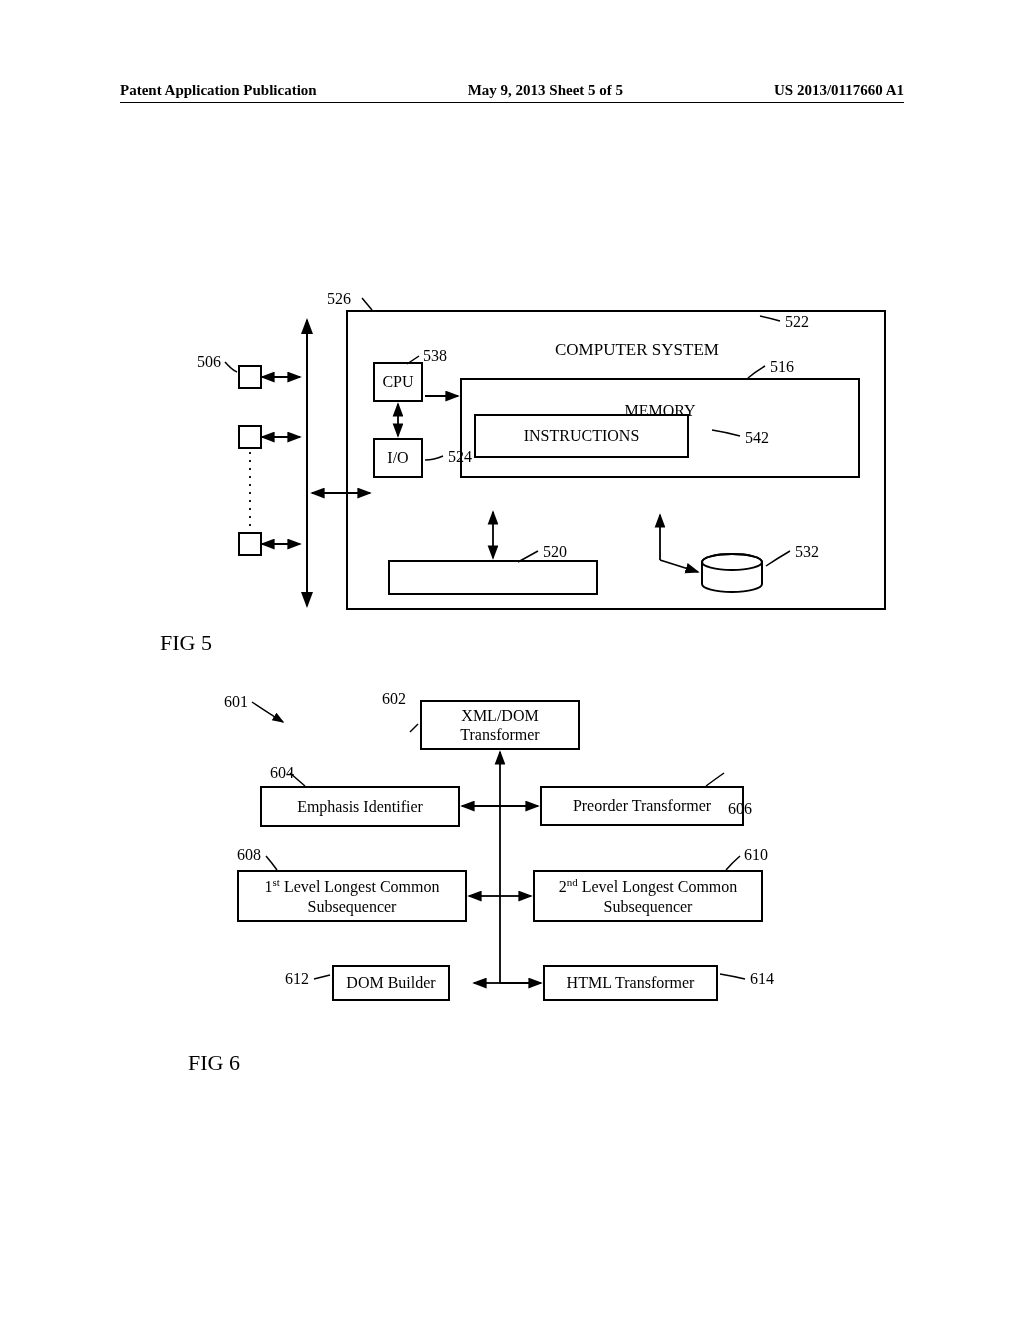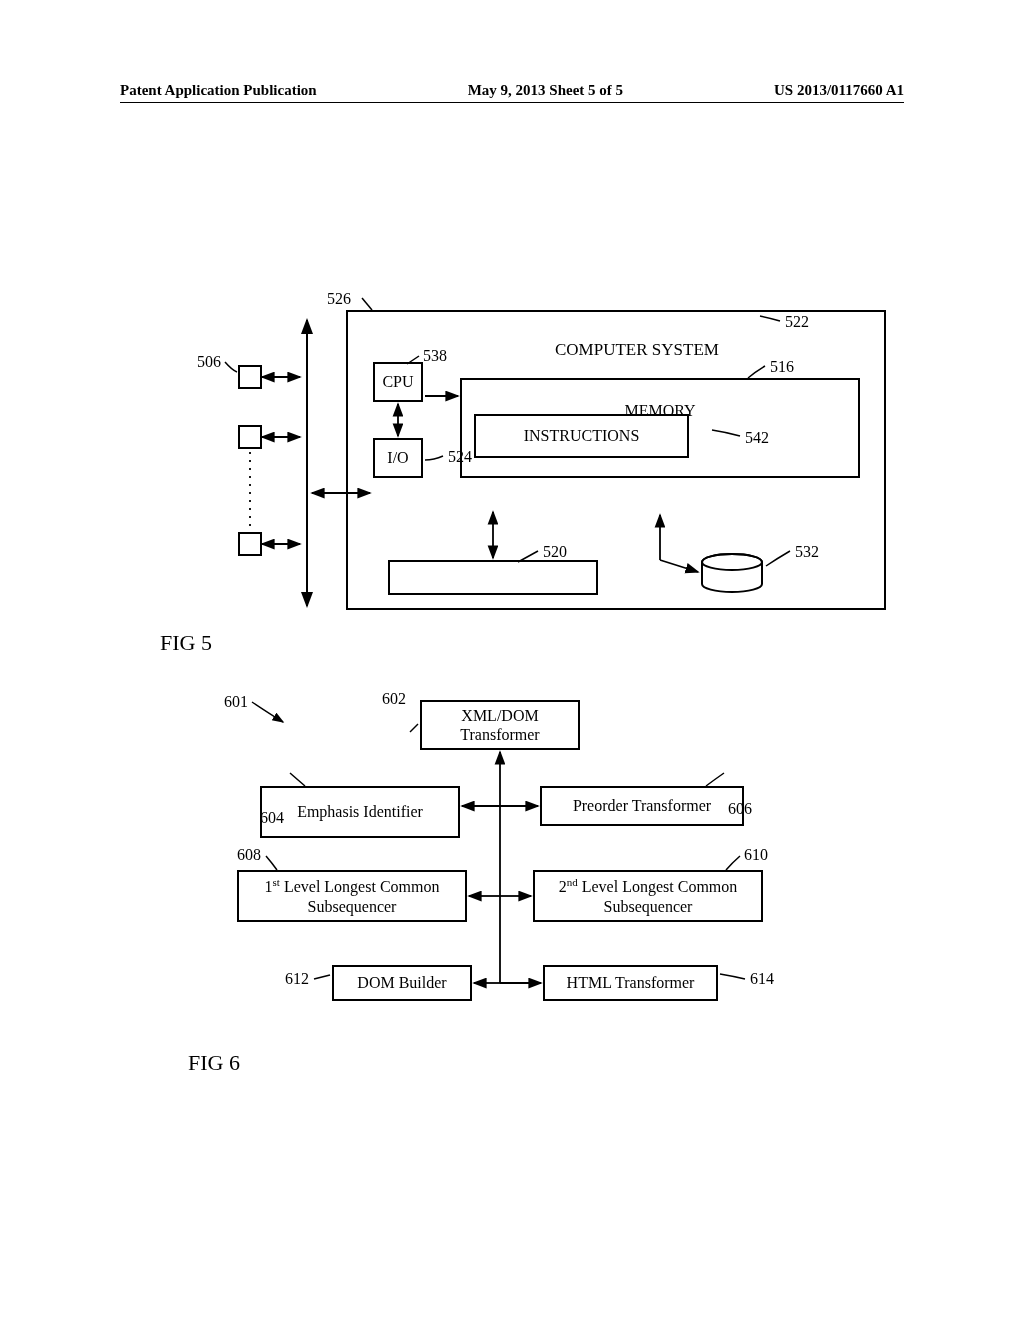--- a/index.html
+++ b/index.html
@@ -95,47 +95,47 @@
 <div class="label" style="left:745px; top:429px;">542</div>
 <div class="label" style="left:543px; top:543px;">520</div>
 <div class="label" style="left:795px; top:543px;">532</div>
 
 <div class="fig-label" style="left:160px; top:630px;">FIG 5</div>
 
 <div class="box" style="left:420px; top:700px; width:160px; height:50px; flex-direction:column;">
   <span>XML/DOM Transformer</span>
 </div>
 
-<div class="box" style="left:260px; top:786px; width:200px; height:52px;">
+<div class="box" style="left:260px; top:786px; width:200px; height:41px;">
   <span>Emphasis Identifier</span>
 </div>
 
 <div class="box" style="left:540px; top:786px; width:204px; height:40px;">
   <span>Preorder Transformer</span>
 </div>
 
 <div class="box" style="left:237px; top:870px; width:230px; height:52px; flex-direction:column;">
   <span><span>1</span><span class="sup">st</span><span> Level Longest Common Subsequencer</span></span>
 </div>
 
 <div class="box" style="left:533px; top:870px; width:230px; height:52px; flex-direction:column;">
   <span><span>2</span><span class="sup">nd</span><span> Level Longest Common Subsequencer</span></span>
 </div>
 
-<div class="box" style="left:332px; top:965px; width:140px; height:36px;">
+<div class="box" style="left:332px; top:965px; width:118px; height:36px;">
   <span>DOM Builder</span>
 </div>
 
 <div class="box" style="left:543px; top:965px; width:175px; height:36px;">
   <span>HTML Transformer</span>
 </div>
 
 <div class="label" style="left:224px; top:693px;">601</div>
 <div class="label" style="left:382px; top:690px;">602</div>
-<div class="label" style="left:260px; top:764px;margin-top:45px;">604</div>
+<div class="label" style="left:270px; top:764px;">604</div>
 <div class="label" style="left:728px; top:764px;margin-top:36px;">606</div>
 <div class="label" style="left:237px; top:846px;">608</div>
 <div class="label" style="left:744px; top:846px;">610</div>
 <div class="label" style="left:285px; top:970px;">612</div>
 <div class="label" style="left:750px; top:970px;">614</div>
 
 <div class="fig-label" style="left:188px; top:1050px;">FIG 6</div>
 
 <svg class="overlay">
   <defs>

